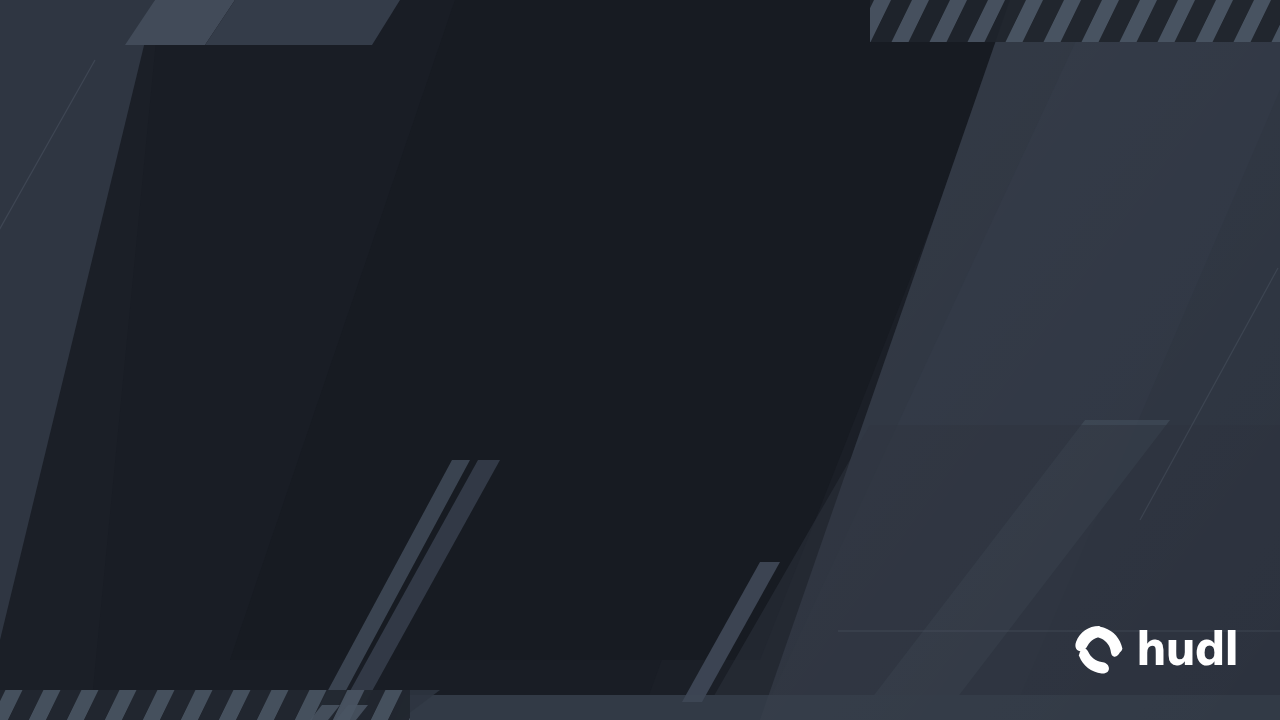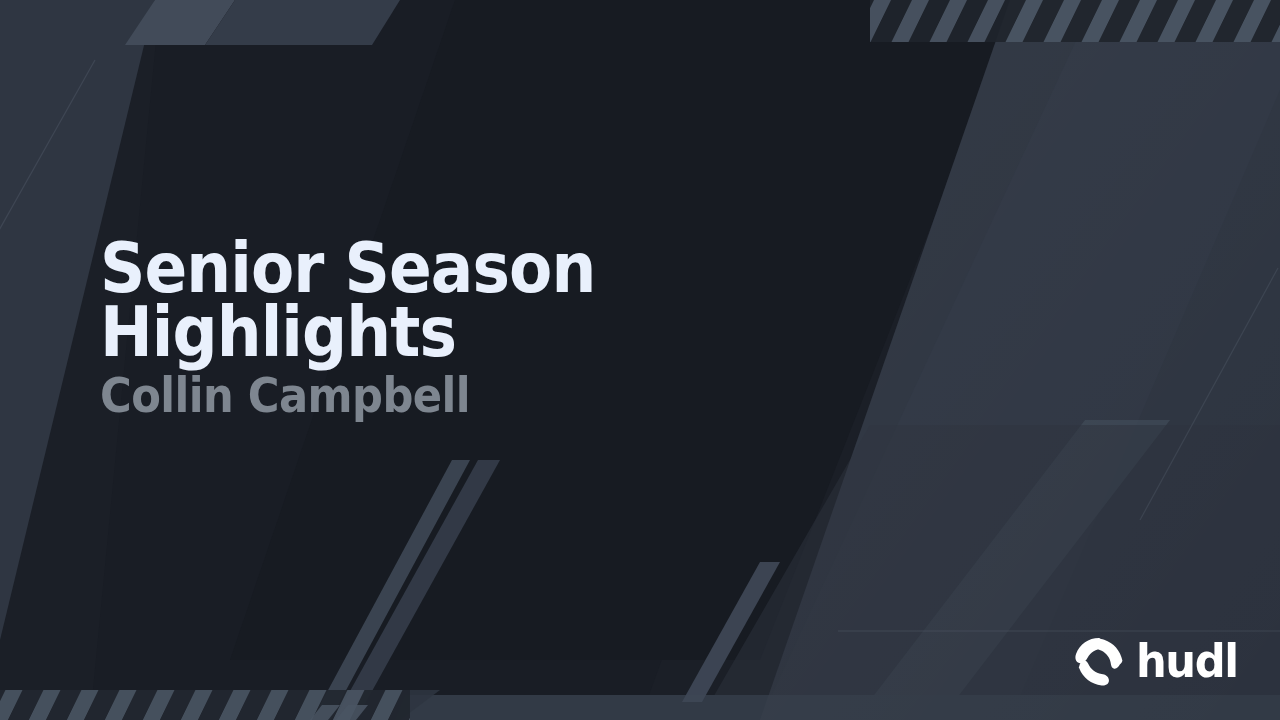--- a/index.html
+++ b/index.html
@@ -60,21 +60,21 @@
     white-space: nowrap;
     transform: scaleX(0.90);
     transform-origin: left center;
     margin: 6px 0 0 0;
   }
 
   
   #hudl-logo {
     position: absolute;
     right: 36px;
-    bottom: 32px;
+    bottom: 44px;
     display: flex;
     align-items: center;
     gap: 11px;
     z-index: 10;
   }
   #hudl-mark { display: block; }
   #hudl-wordmark {
     font-family: "DejaVu Sans", sans-serif;
     font-weight: 700;
     font-size: 46px;
@@ -154,25 +154,20 @@
         </clipPath>
       <g clip-path="url(#clipBot)">
         <rect x="-40" y="660" width="500" height="90" fill="url(#hazard)" opacity="0.85"></rect>
       </g>
     </g>
 
     <polygon points="322,705 340,705 328,720 310,720" fill="#4a5563" opacity="0.85"></polygon>
     <polygon points="348,705 368,705 356,720 336,720" fill="#4a5563" opacity="0.85"></polygon>
   </svg>
 
-  <div id="title-block">
-    <div class="title-line">Senior Season</div>
-    <div class="title-line">Highlights</div>
-    <div id="subtitle">Collin Campbell</div>
-  </div>
 
   <div id="hudl-logo">
     <svg id="hudl-mark" width="52" height="52" viewBox="0 0 100 100">
       <g fill="#ffffff">
 
         <path d="M50 4 C30 4 13 16 6 34 c-3 8 -1 16 6 18 c7 2 12 -3 16 -10
                  c6 -11 16 -17 28 -17 c4 0 7 -1 8 -5 c1 -5 -4 -9 -8 -11 C54 6 52 4 50 4 Z"></path>
         <path d="M95 47 C91 28 78 13 60 7 c-8 -3 -16 0 -17 7 c-1 7 4 11 11 14
                  c11 5 18 15 19 27 c1 4 2 7 6 8 c5 1 9 -4 11 -8 C93 52 95 49 95 47 Z"></path>
         <path d="M12 62 C19 80 35 93 55 95 c9 1 15 -4 14 -11 c-1 -7 -7 -10 -14 -11

